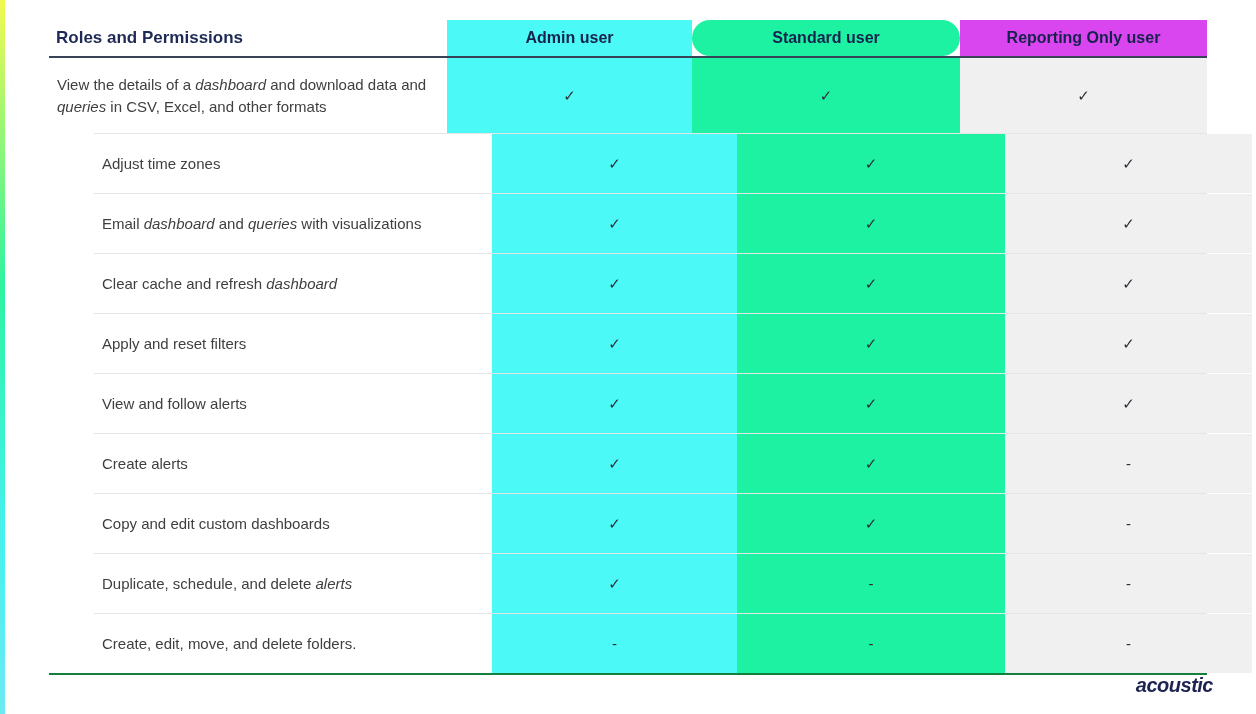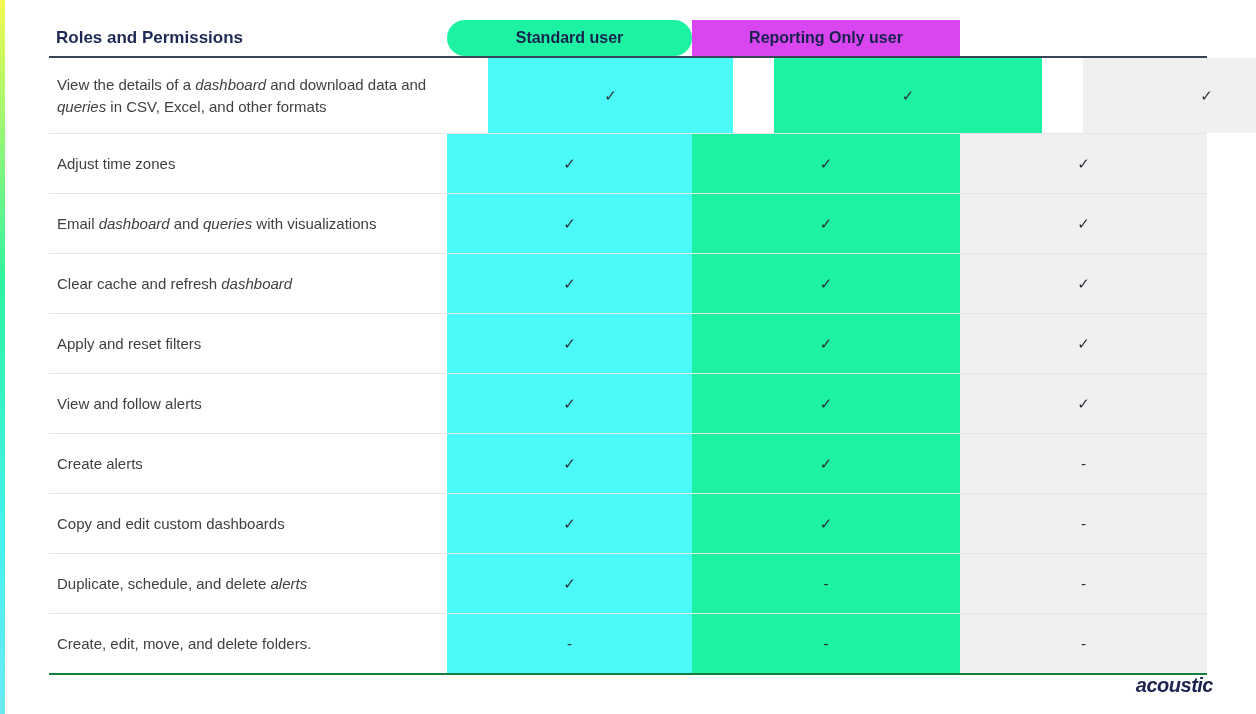--- a/index.html
+++ b/index.html
@@ -31,22 +31,22 @@
     padding-left: 7px;
     font-weight: bold; font-size: 17px;
     color: #1e2a55;
   }
   .col-head {
     display: flex; align-items: center; justify-content: center;
     font-weight: bold; font-size: 16px;
     color: #16224d;
   }
   .body-row { min-height: 60px; }
-  .body-row.tall { min-height: 75px; gap: 41px; }
-  .body-row + .body-row { border-top: 1px solid rgba(0,0,0,0.10); }
+  .body-row.tall { min-height: 75px; }
+  .body-row + .body-row { border-top: 1px solid rgba(0,0,0,0.10); margin-left: 45px; }
   .label-cell {
     display: flex; align-items: center;
     padding: 8px 18px 8px 8px;
     font-size: 15px; line-height: 1.45;
     color: #3f3f3f;
   }
   .label-cell i { font-style: italic; }
   .value-cell {
     display: flex; align-items: center; justify-content: center;
     font-size: 15px;
@@ -66,20 +66,21 @@
 </style>
 </head>
 <body>
 
 <div class="gradient-strip" style="background: linear-gradient(rgb(242, 249, 79) 0%, rgb(45, 243, 161) 40%, rgb(69, 241, 239) 75%, rgb(108, 234, 242) 100%);"></div>
 
 <div class="perm-table">
   <div class="grid-row header-row">
     <div class="title-cell">Roles and Permissions</div>
 
+  <div class="col-head" style="background: rgb(75, 249, 246);">Admin user</div>
       <div class="col-head" style="background: rgb(29, 242, 163); border-radius: 18px;">Standard user</div>
       <div class="col-head" style="background: #d946ef;">Reporting Only user</div>
     </div>
   <div id="table-body">
       <div class="grid-row body-row tall">
     <div class="label-cell">
           <span><span>View the details of a </span><i>dashboard</i><span> and download data and </span><i>queries</i><span> in CSV, Excel, and other formats</span></span>
         </div>
   <div class="value-cell" style="background: rgb(75, 249, 246);">✓</div>
         <div class="value-cell" style="background: rgb(29, 242, 163);">✓</div>

